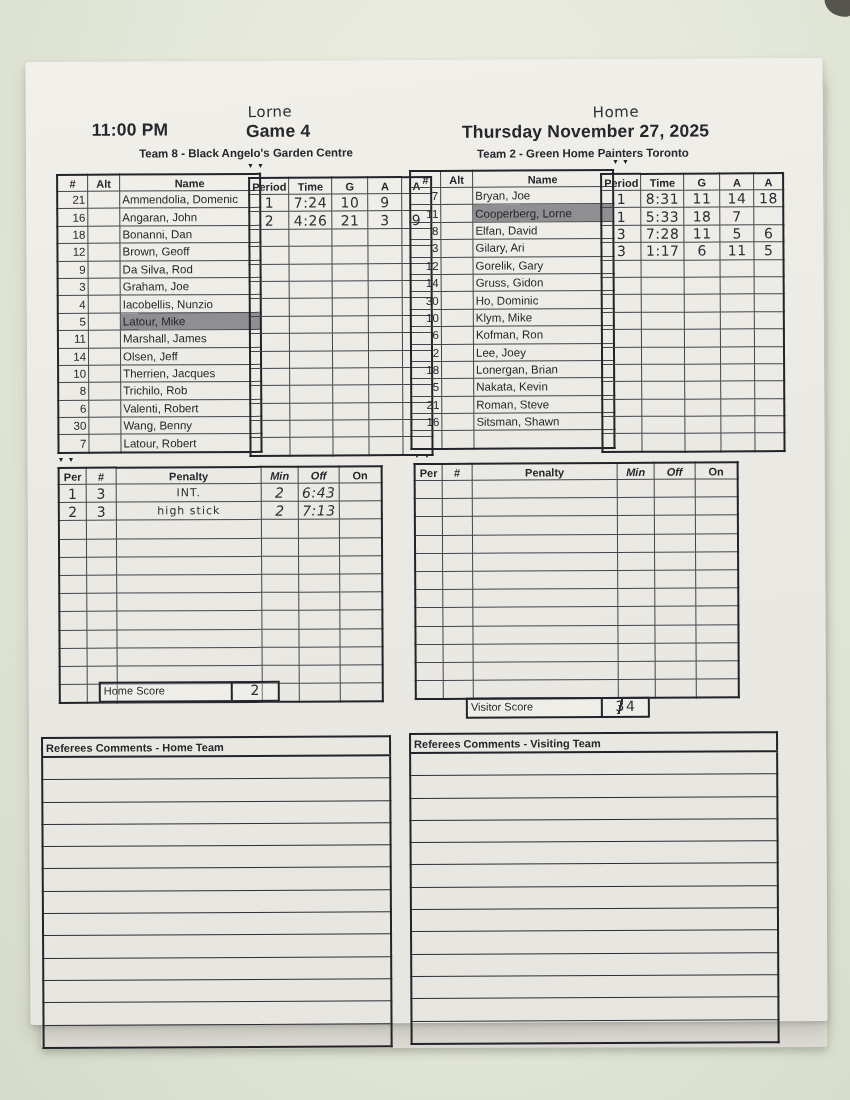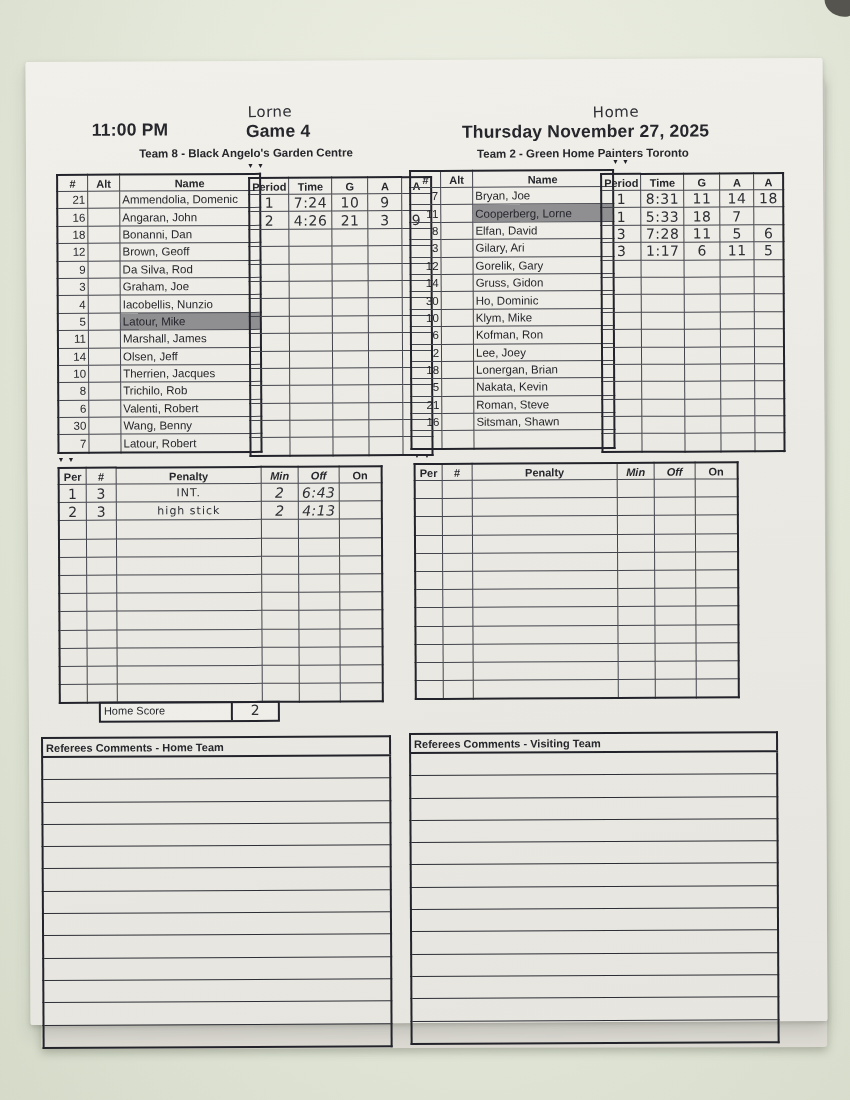--- a/index.html
+++ b/index.html
@@ -584,21 +584,21 @@
     <td class="p-min"><span class="hwx">2</span></td>
     <td class="p-off"><span class="hwx">6:43</span></td>
     <td class="p-on"><span class="hwx"></span></td>
   </tr>
 
   <tr>
     <td class="p-per"><span class="hwx">2</span></td>
     <td class="p-num"><span class="hwx">3</span></td>
     <td class="p-pen"><span class="hwx hw-pen">high stick</span></td>
     <td class="p-min"><span class="hwx">2</span></td>
-    <td class="p-off"><span class="hwx">4:13</span></td>
+    <td class="p-off"><span class="hwx">7:13</span></td>
     <td class="p-on"><span class="hwx"></span></td>
   </tr>
 
   <tr>
     <td class="p-per"><span class="hwx"></span></td>
     <td class="p-num"><span class="hwx"></span></td>
     <td class="p-pen"><span class="hwx hw-pen"></span></td>
     <td class="p-min"><span class="hwx"></span></td>
     <td class="p-off"><span class="hwx"></span></td>
     <td class="p-on"><span class="hwx"></span></td>
@@ -802,23 +802,27 @@
     <td class="p-per"><span class="hwx"></span></td>
     <td class="p-num"><span class="hwx"></span></td>
     <td class="p-pen"><span class="hwx hw-pen"></span></td>
     <td class="p-min"><span class="hwx"></span></td>
     <td class="p-off"><span class="hwx"></span></td>
     <td class="p-on"><span class="hwx"></span></td>
   </tr>
 </tbody>
   </table>
 
-  <div class="scorebox abs" style="left:70px;top:640px;width:177px;justify-content:space-between;">
+  <div class="scorebox abs" style="left:70px;top:620px;width:177px;justify-content:space-between;">
     <div class="score-label">Home Score</div>
     <div class="score-value hwx"><span>2</span></div>
+  </div>
+  <div class="scorebox abs" style="left:437px;top:638px;width:180px;">
+    <div class="score-label">Visitor Score</div>
+    <div class="score-value hwx"><span class="struck">3</span><span>4</span></div>
   </div>
 
   <div class="abs" style="left:12px;top:675px;width:350px;">
     <table class="comments">
       <thead>
           <tr>
             <th>Referees Comments - Home Team</th>
           </tr>
         </thead>
       <tbody>

